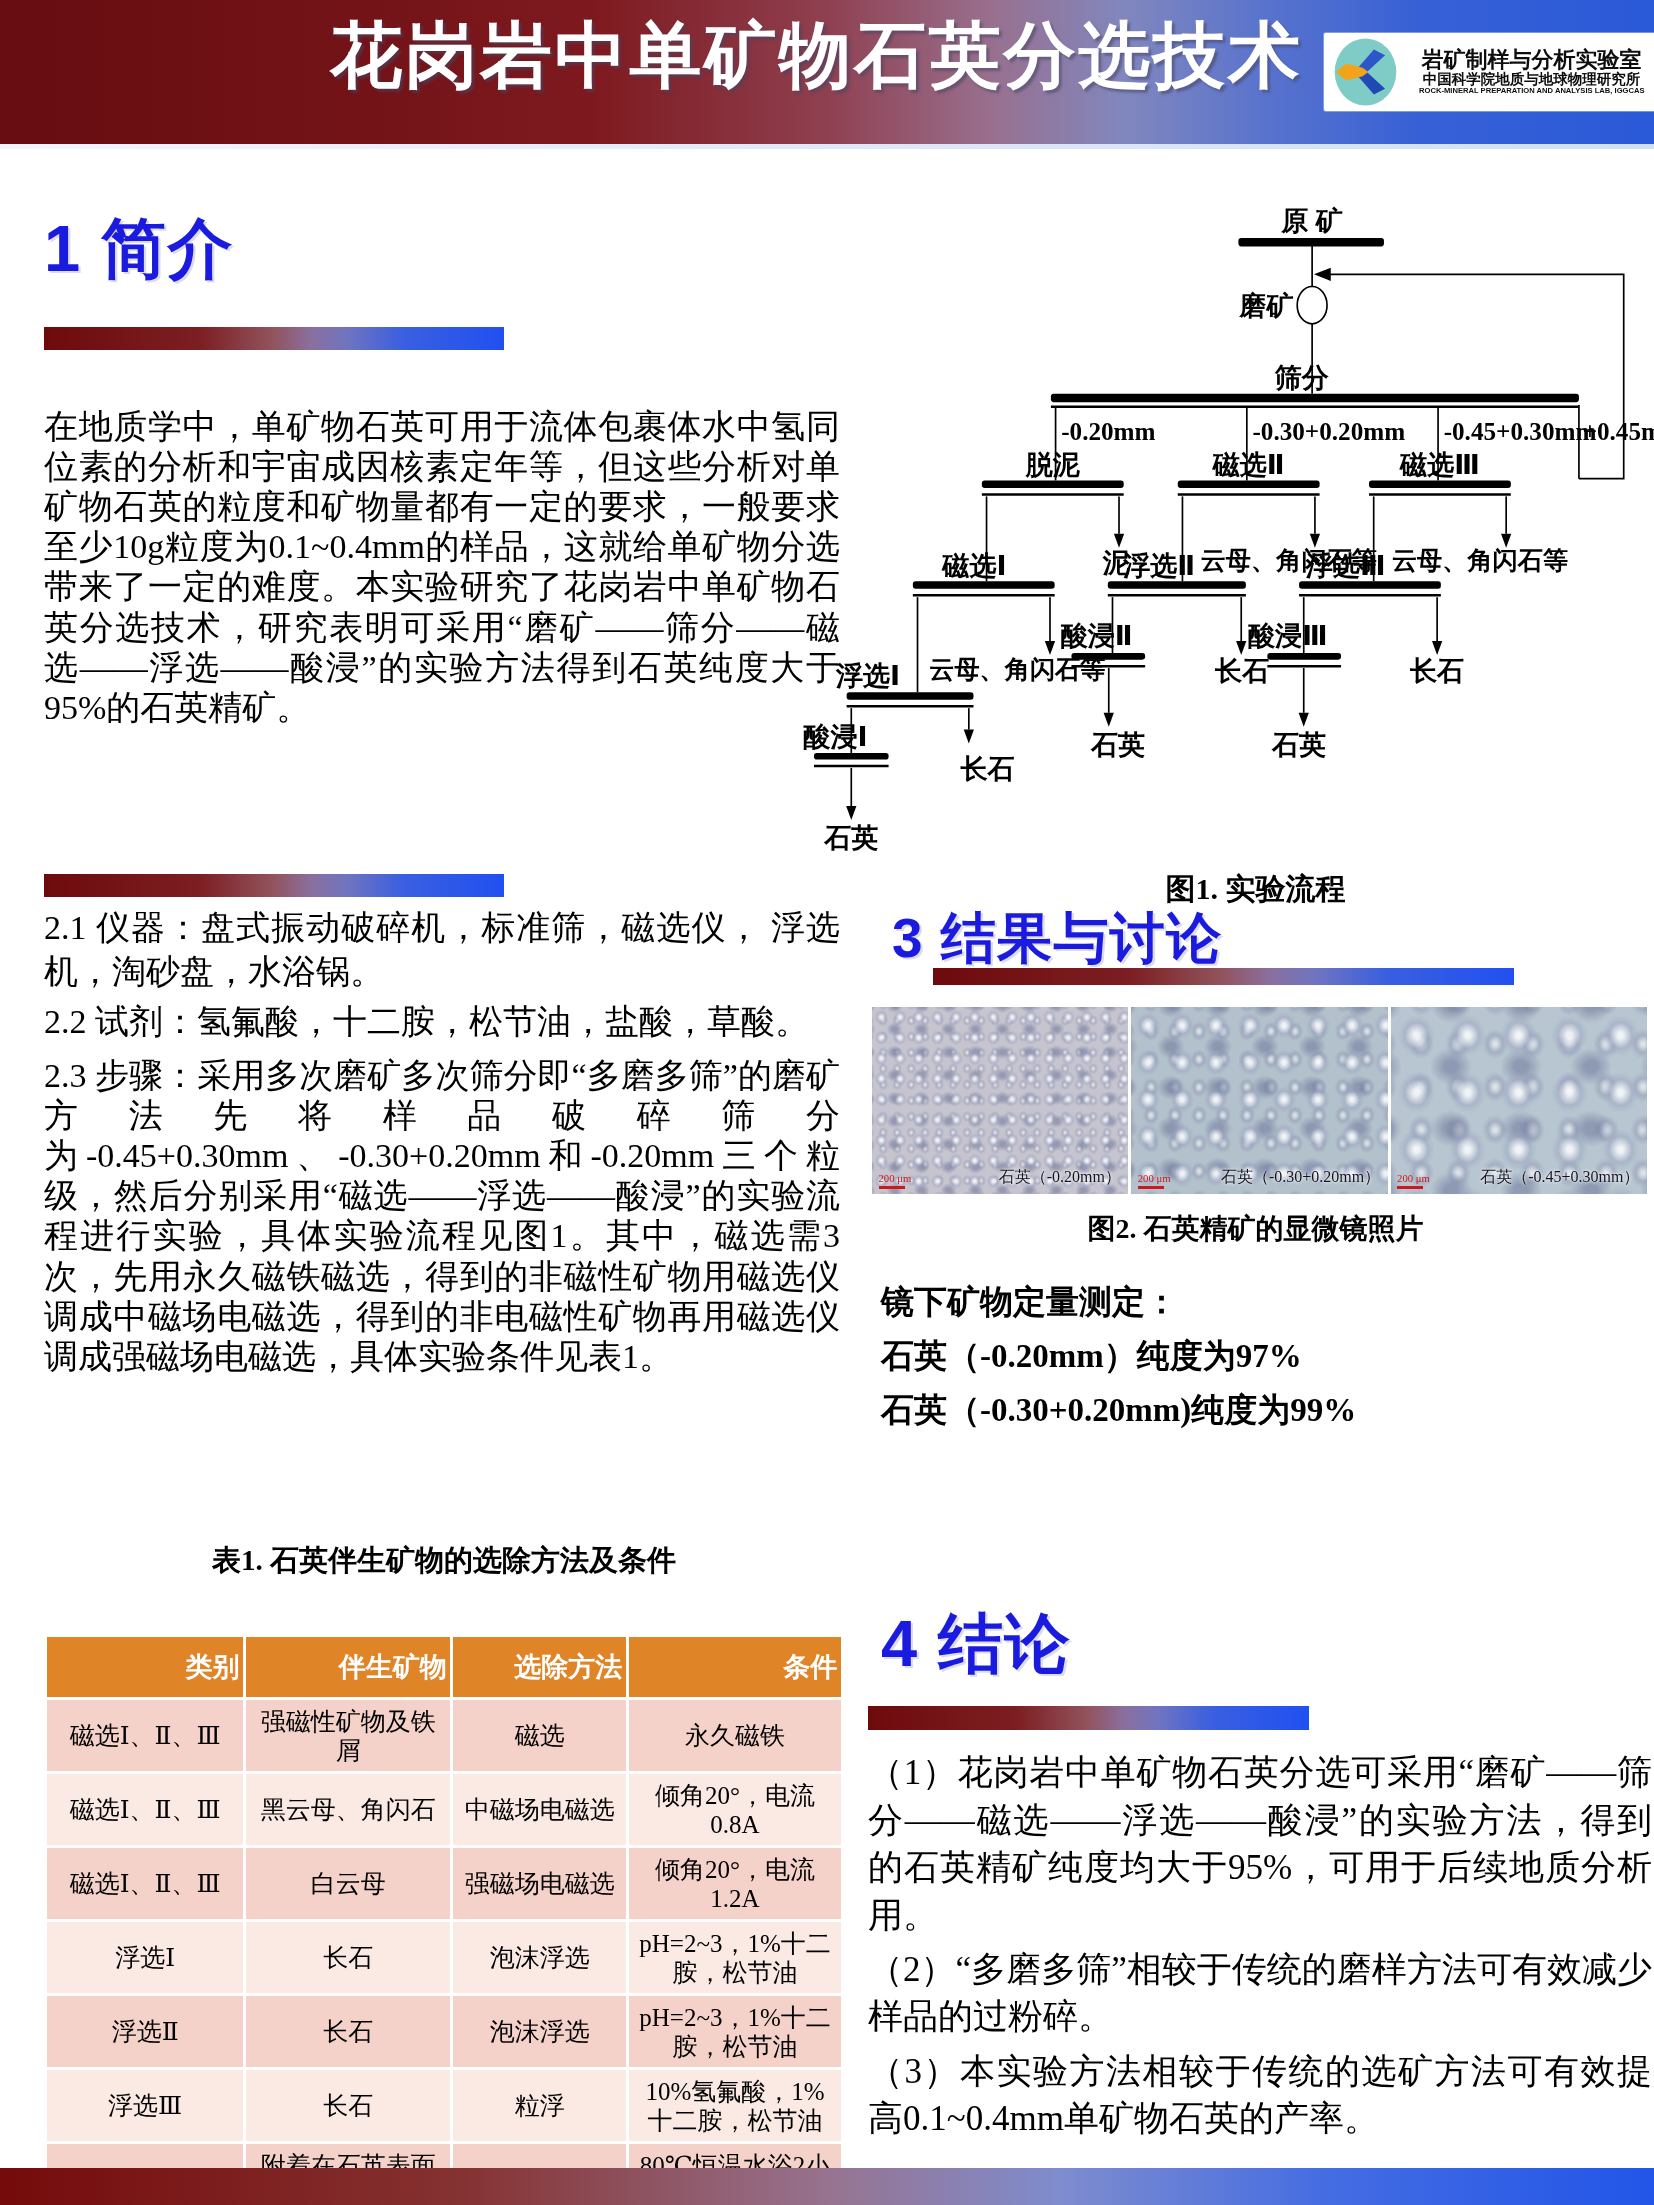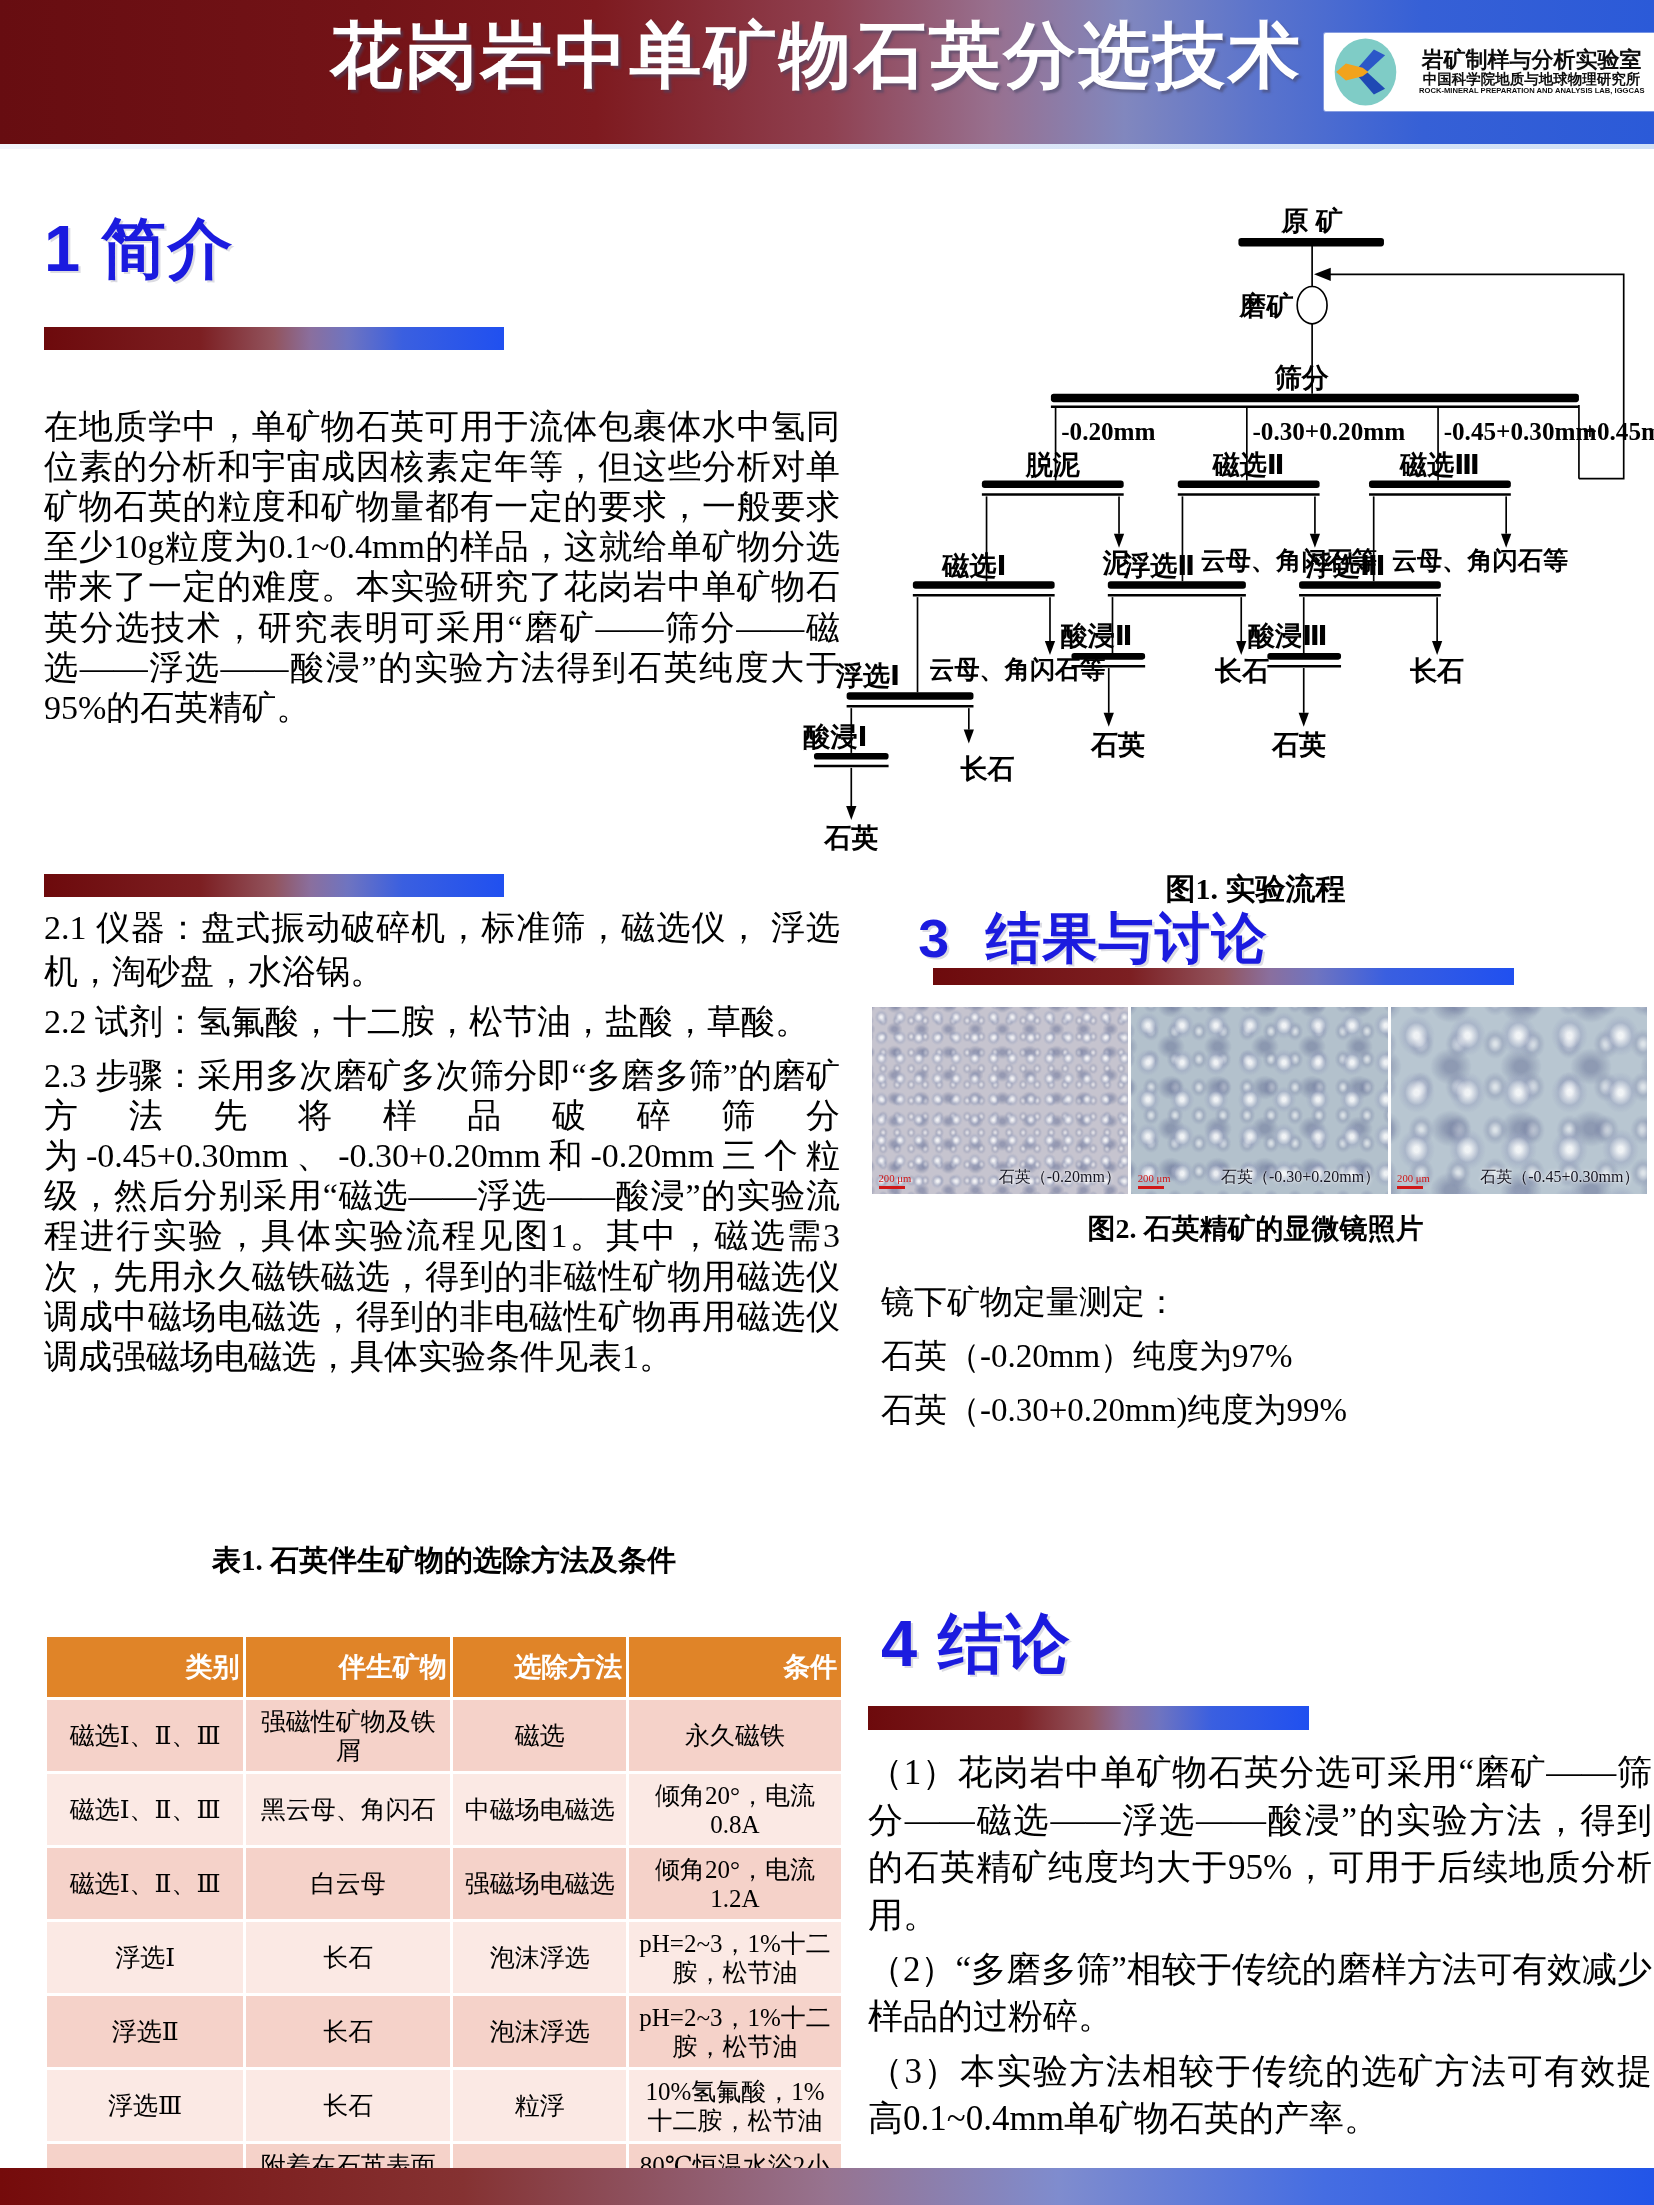--- a/index.html
+++ b/index.html
@@ -76,21 +76,21 @@
     padding:6.5px 4.7px; color:#000;
   }
   #table1 tr.row-a td{background:#f5d2c9;}
   #table1 tr.row-b td{background:#fbe9e4;}
   
   #flowchart{left:793px; top:196px; width:861px; height:681px;}
   #flowchart text{font-family:"Liberation Sans","DejaVu Sans",sans-serif; font-weight:bold; fill:#000;}
   #flowchart .lat{font-family:"Liberation Serif","DejaVu Serif",serif;}
   #fig1-cap{left:868px; top:869px; width:775px; text-align:center; font-weight:bold; font-size:30px; color:#000;}
   
-  #sec3-head{left:917px; top:902px; font-size:55px;font-family:Liberation Mono, monospace;}
+  #sec3-head{left:892px; top:902px; font-size:55px;}
   #sec3-bar{left:933px; top:968px; width:581px; height:17px;}
   #photos{left:872px; top:1007px; width:775px; height:187px; display:flex; gap:2.8px;}
   .photo{position:relative; flex:1 1 0; overflow:hidden;}
   .photo.p1{background:#c6c4cf;}
   .photo.p2{background:#b3c1cc;}
   .photo.p3{background:#b8c6d1;}
   .photo::before{
     content:""; position:absolute; inset:0; opacity:.95;
     background-image:
       radial-gradient(closest-side, rgba(255,255,255,.85) 10%, rgba(150,160,190,.45) 45%, rgba(150,160,190,0) 72%),
@@ -101,21 +101,21 @@
   .photo.p2::before{background-size:34px 37px, 47px 41px, 24px 28px; background-position:0 0, 16.3px 19px, 8px 10.3px;}
   .photo.p3::before{background-size:51px 57px, 70px 62px, 37px 43px; background-position:0 0, 25px 28.5px, 11.7px 15.4px;}
   .photo-label{
     position:absolute; right:7.5px; bottom:5.6px; font-size:16px; color:#13131f;
     text-shadow:0 0 4.7px rgba(255,255,255,.95), 0 0 1.9px rgba(255,255,255,.9);
     font-family:"Liberation Serif",serif;
   }
   .scale{position:absolute; left:6.5px; bottom:4.7px; color:#d01818; font-size:10.7px; line-height:1;}
   .scale-bar{display:block; width:26px; height:3.3px; background:#d01818; margin-top:1.9px;}
   #fig2-cap{left:868px; top:1210px; width:775px; text-align:center; font-weight:bold; font-size:28px; color:#000;}
-  #results{left:881px; top:1275px; width:770px; font-size:33px; line-height:1.64; color:#000;}
+  #results{left:881px; top:1275px; width:770px; font-size:33px; line-height:1.64; color:#000;font-weight:bold;}
   
   #sec4-head{left:881px; top:1600px;}
   #sec4-bar{left:868px; top:1706px; width:441px; height:24px;}
   #conclusions{left:868px; top:1749px; width:784px; font-size:35px; line-height:1.36;}
   #conclusions p{margin:0 0 6.5px 0;}
   
   #footer{
     position:absolute; left:0; top:2168px; width:1654px; height:37px;
     background:linear-gradient(90deg,#750b0b 0%,#853232 28%,#97738f 50%,#7f8cce 64%,#456de2 80%,#2255e8 100%);
   }

